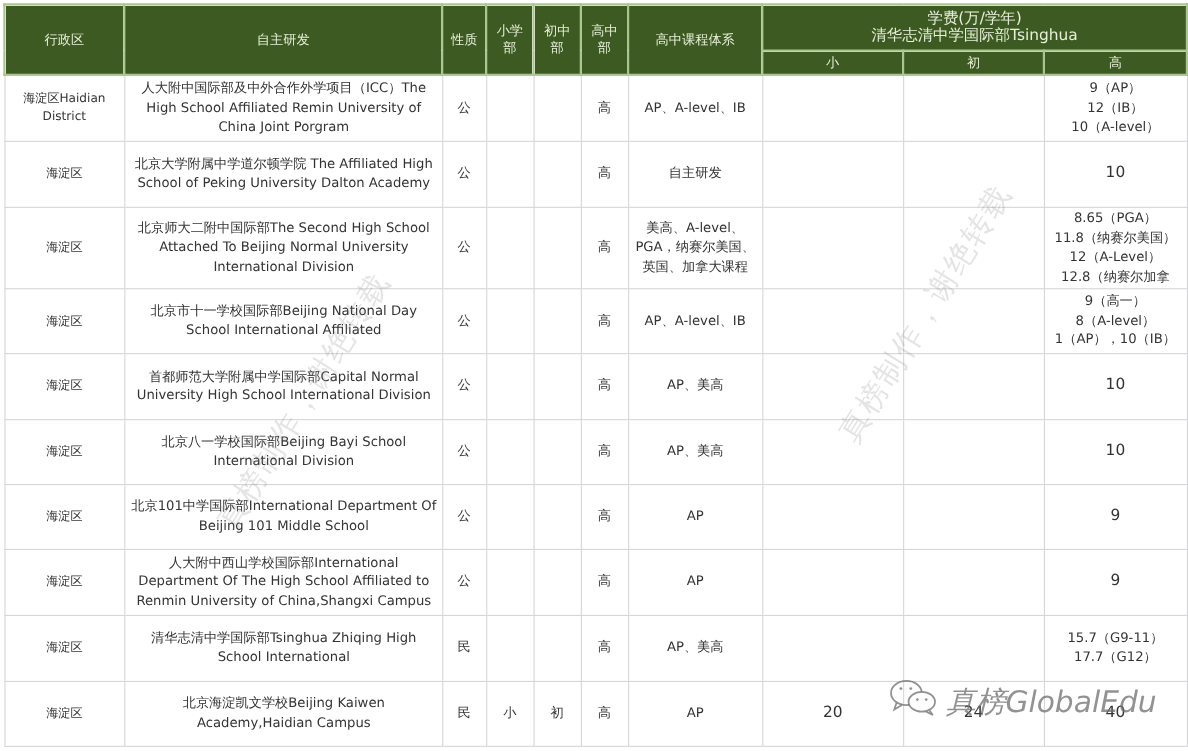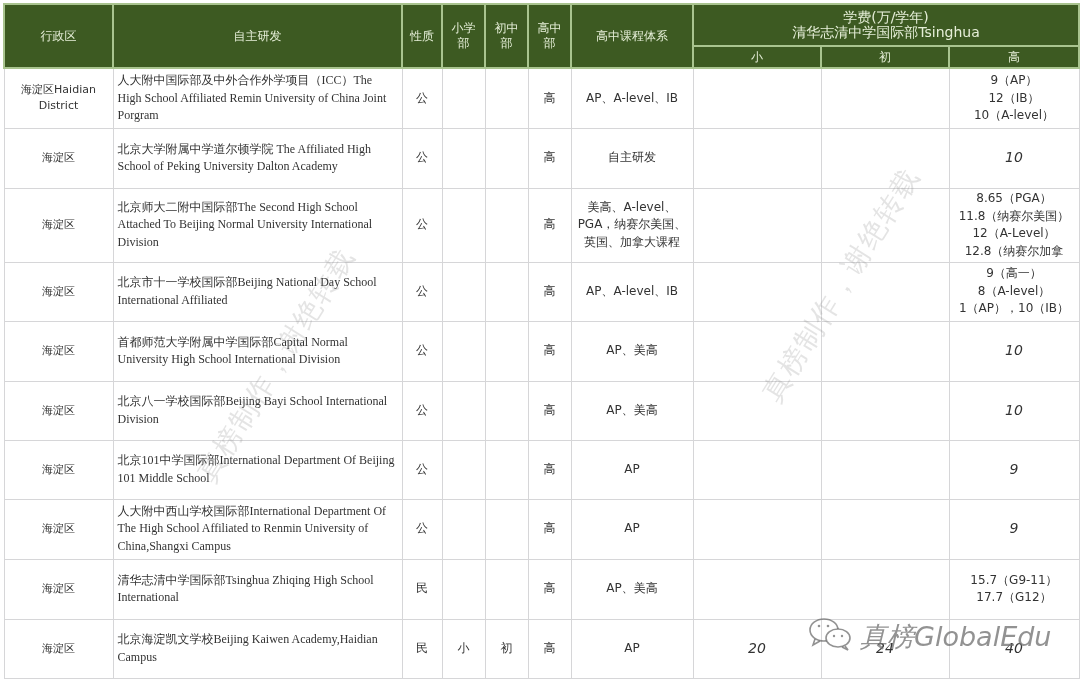--- a/index.html
+++ b/index.html
@@ -7,24 +7,24 @@
          font-family: "DejaVu Sans", "Liberation Sans", sans-serif; color: #333; }
   .wrap { position: absolute; left: 3px; top: 3px; width: 1075px; }
   table { border-collapse: collapse; table-layout: fixed; width: 1075px; }
   th, td { border: 1px solid #d6d6d8; text-align: center; vertical-align: middle;
            padding: 0 3px; overflow: hidden; }
   thead th { background: #3d5a22; color: #e6efd8; font-weight: normal;
              border: 2px solid #a9c48f; font-size: 12px; line-height: 15px; }
   thead tr.h1 th { height: 40px; }
   thead tr.h2 th { height: 20px; font-size: 12px; }
   tbody td { font-size: 12px; line-height: 17.5px; color: #333; }
-  tbody td.name { text-align: left; padding-left: 4px; font-family: Liberation Serif, serif; }
+  tbody td.name { text-align: center; padding-left: 4px; }
   tbody td.dist { font-size: 11px; line-height: 16px; }
   .fee { white-space: pre-line; text-align: center; }
-  tbody td.big { font-size: 14px; font-style: italic; }
+  tbody td.big { font-size: 14px; }
   .wm { position: absolute; color: rgba(130,130,130,0.22); font-size: 28px;
         white-space: nowrap; pointer-events: none; transform-origin: left center;
         font-family: "DejaVu Sans", sans-serif; letter-spacing: 2px; }
   .logo { position: absolute; left: 808px; top: 616px; display: flex; align-items: center;
           color: rgba(110,110,110,0.75); font-size: 27px; pointer-events: none; font-style: italic; }
   .logo svg { margin-right: 6px; }
 </style>
 </head>
 <body>
 

